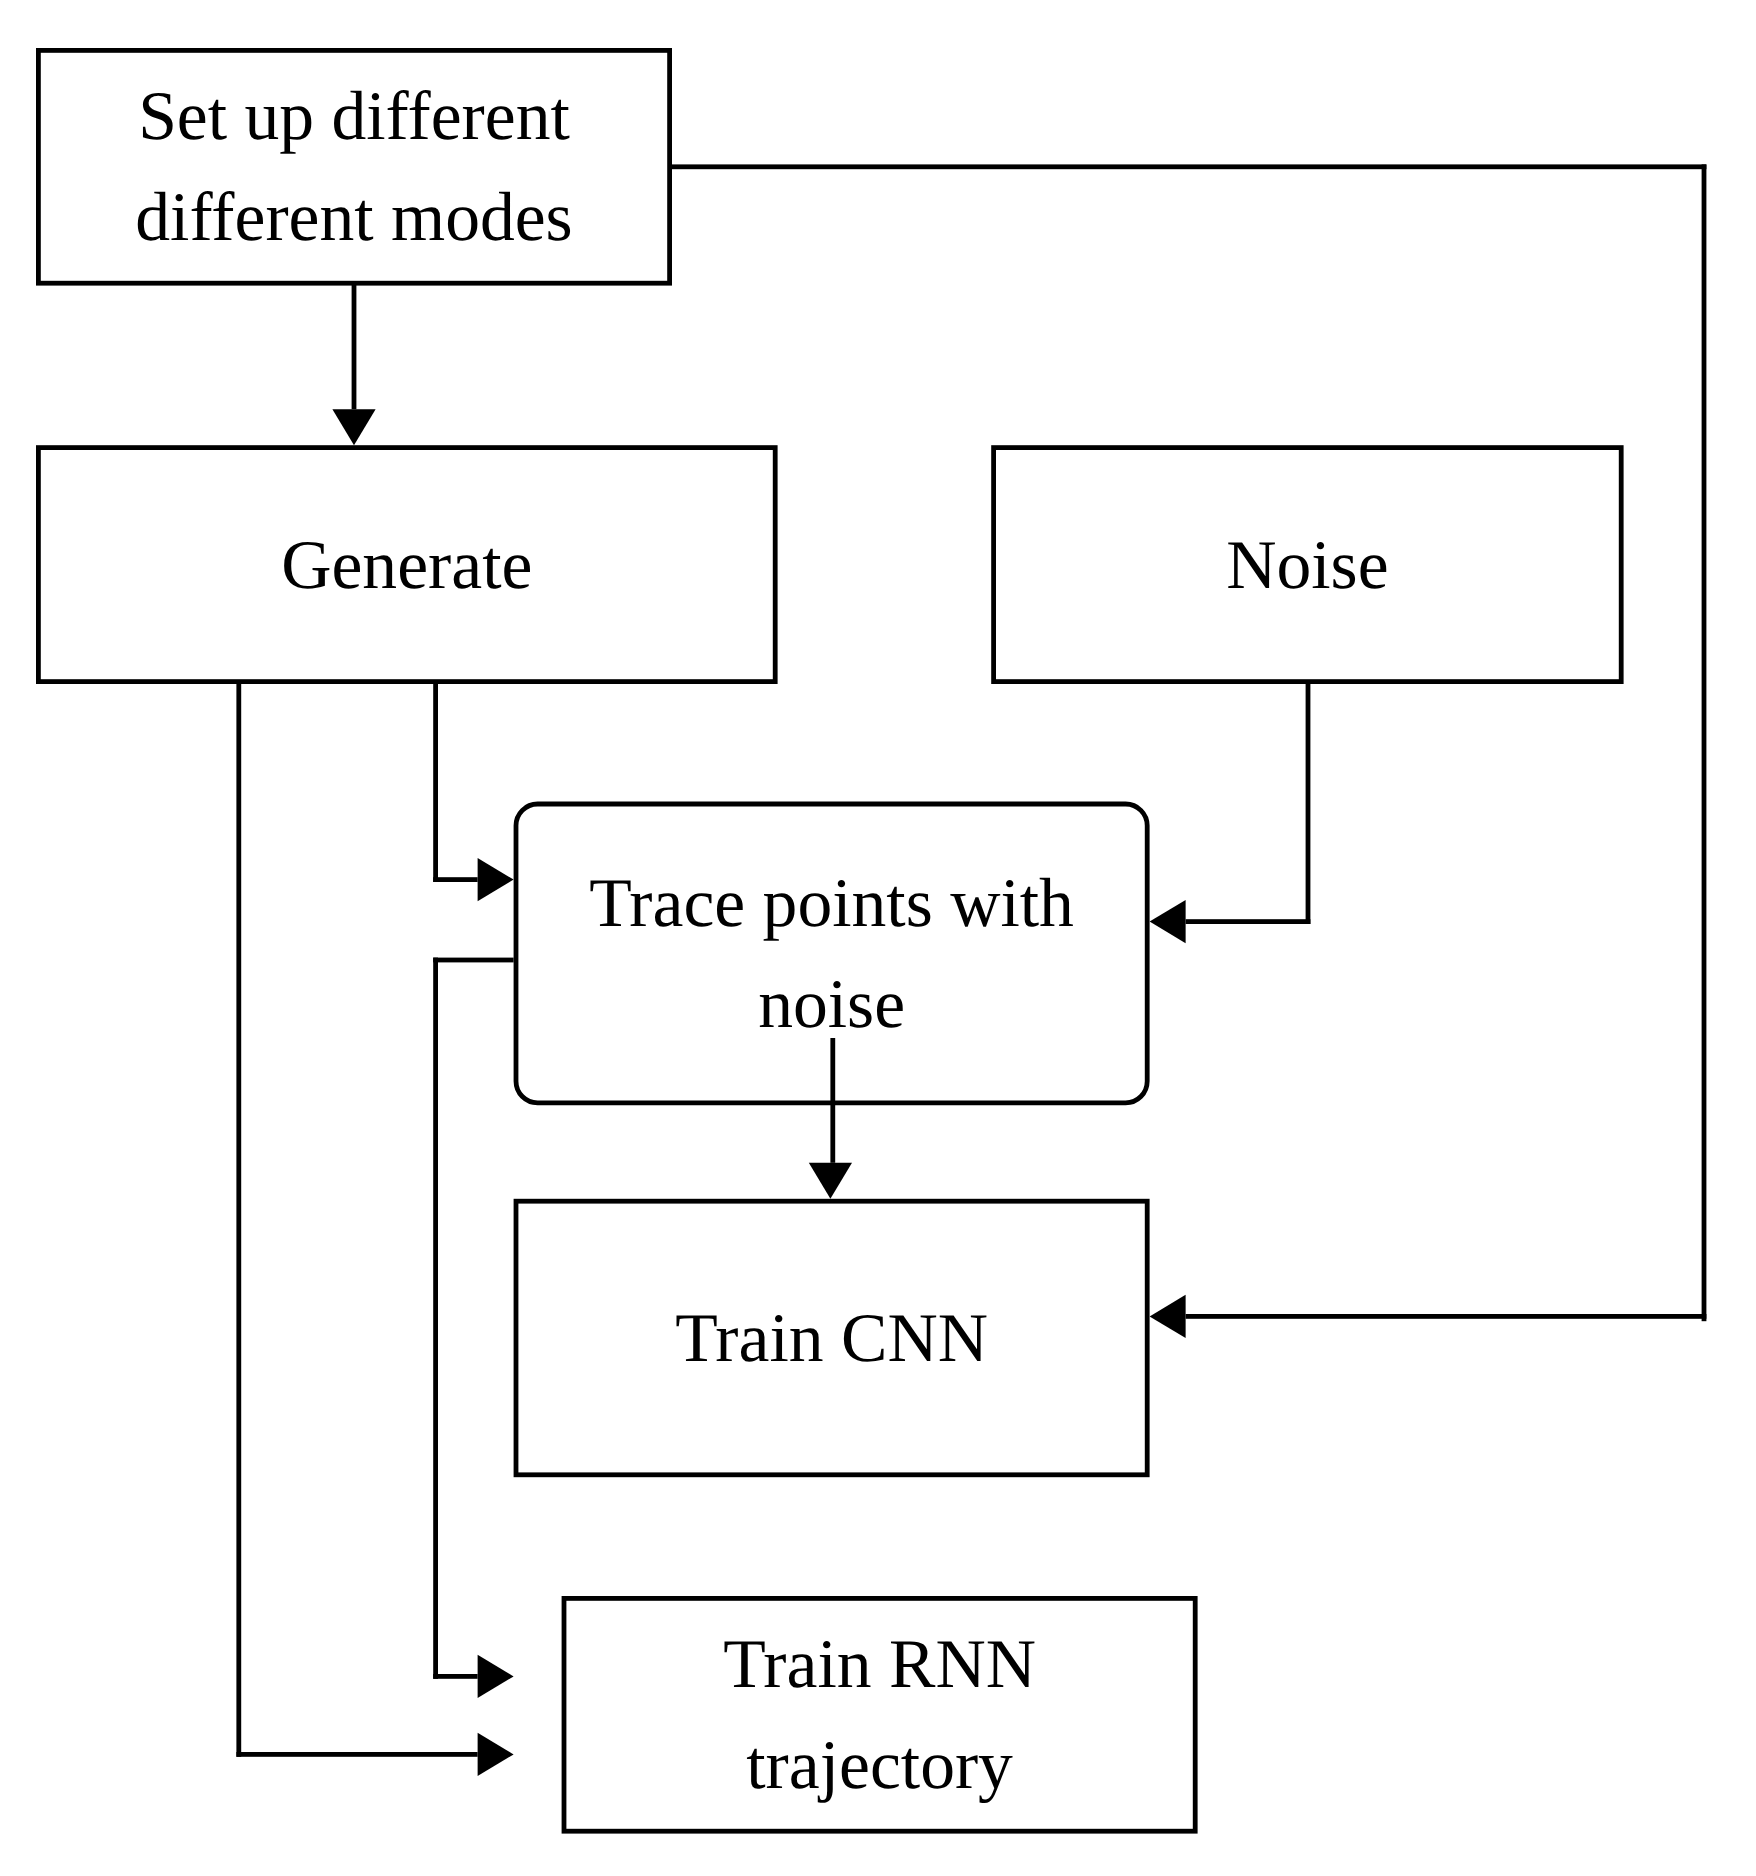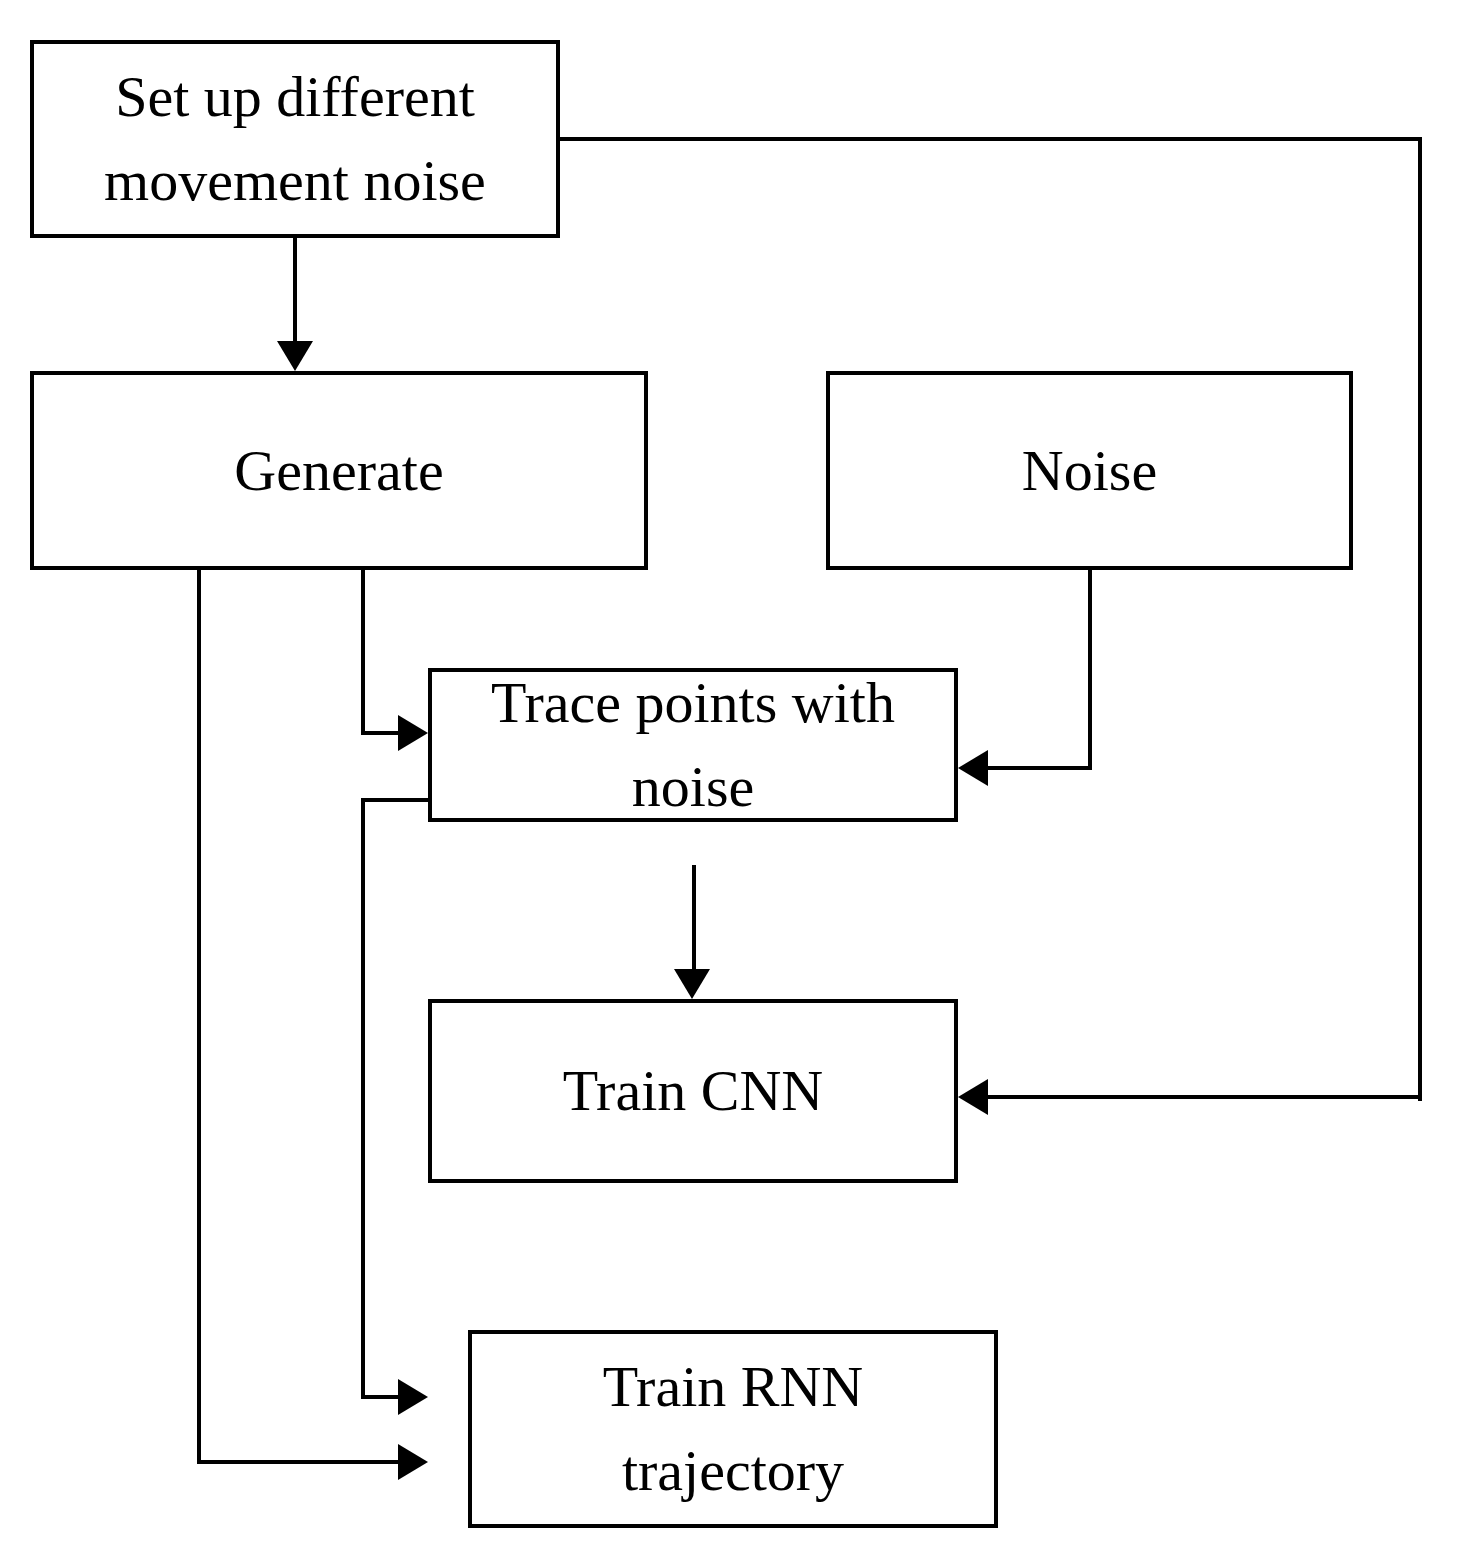--- a/index.html
+++ b/index.html
@@ -58,37 +58,37 @@
     border-right: 30px solid #000000;
   }
 </style>
 </head>
 <body>
 
 <div class="canvas">
 
   <div class="node" style="left:30px; top:40px; width:530px; height:198px;">
     <div class="label-line">Set up different</div>
-    <div class="label-line">movement noise</div>
+    <div class="label-line">different modes</div>
   </div>
 
   <div class="node" style="left:30px; top:371px; width:618px; height:199px;">
     <div class="label-line">Generate</div>
   </div>
 
   <div class="node" style="left:826px; top:371px; width:527px; height:199px;">
     <div class="label-line">Noise</div>
   </div>
 
-  <div class="node" style="left:428px; top:668px; width:530px; height:154px;">
+  <div class="node" style="left:428px; top:668px; width:530px; height:253px;border-radius:20px;">
     <div class="label-line">Trace points with</div>
     <div class="label-line">noise</div>
   </div>
 
-  <div class="node" style="left:428px; top:999px; width:530px; height:184px;">
+  <div class="node" style="left:428px; top:999px; width:530px; height:232px;">
     <div class="label-line">Train CNN</div>
   </div>
 
   <div class="node" style="left:428px; top:1330px; width:530px; height:198px;margin-left:40px;">
     <div class="label-line">Train RNN</div>
     <div class="label-line">trajectory</div>
   </div>
 
   <div class="seg" style="left:293px; top:237px; width:4px; height:104px;"></div>
   <div class="arrow arrow-down" style="left:277px; top:341px;"></div>

